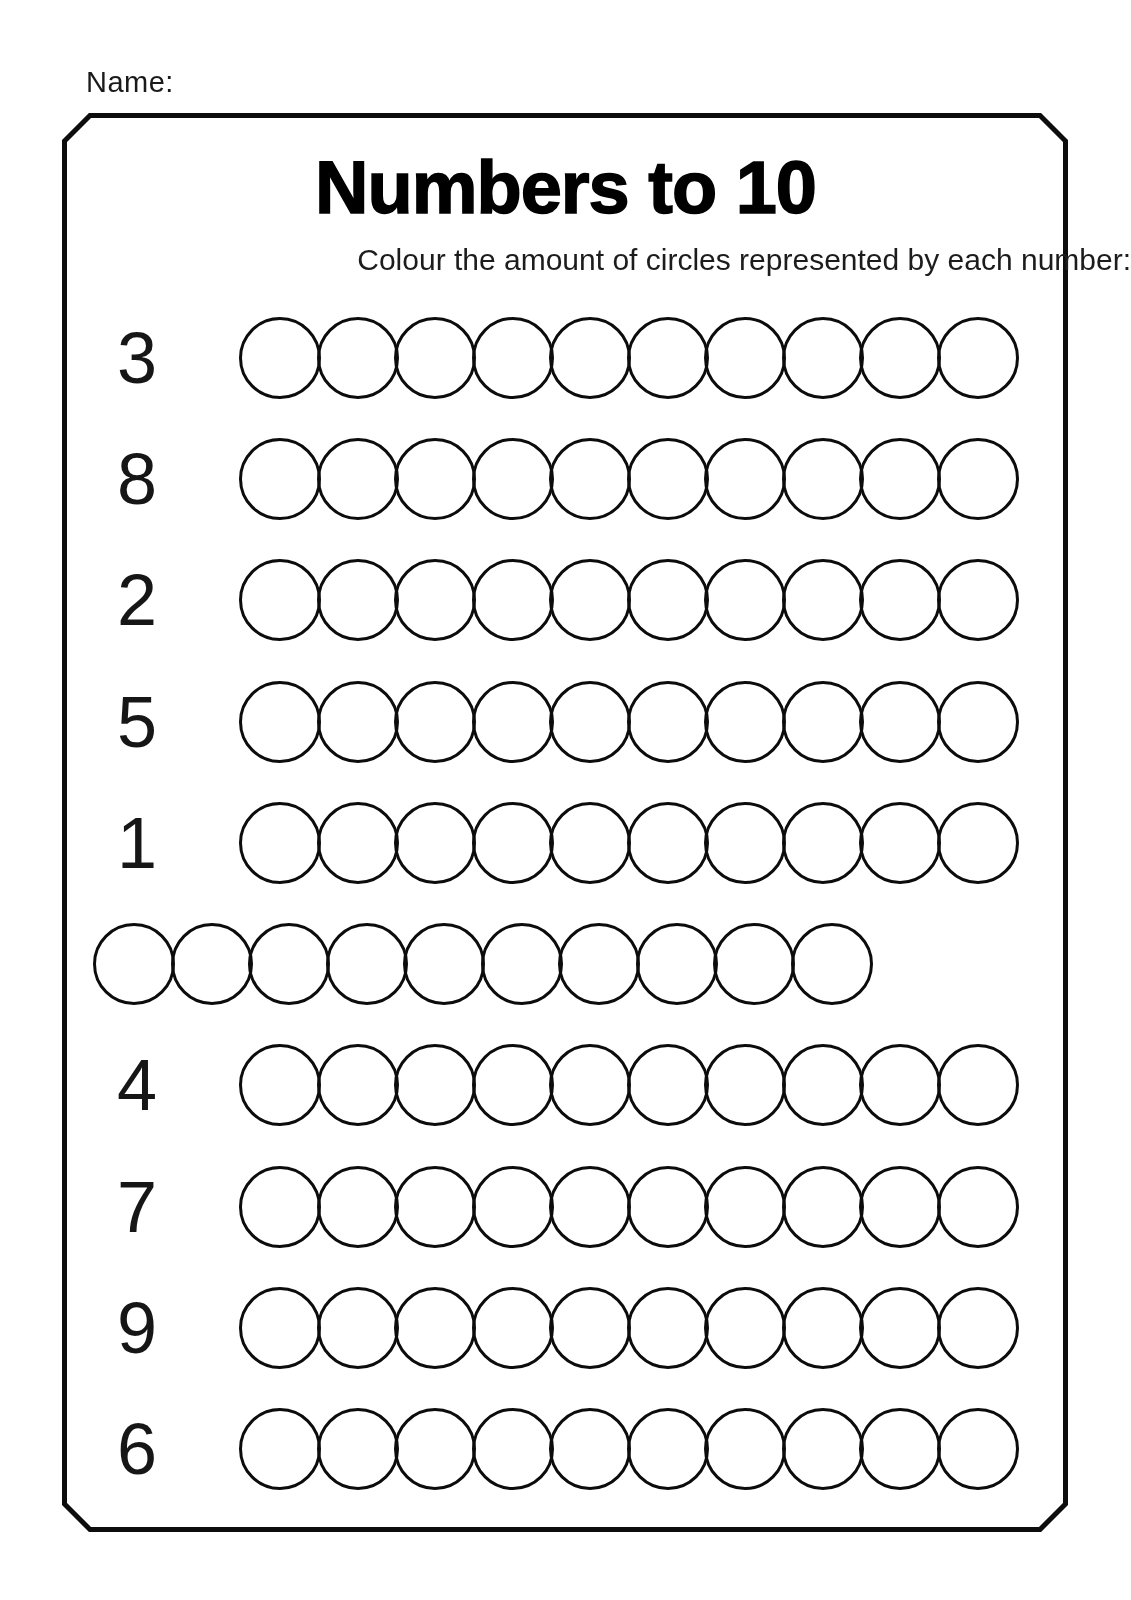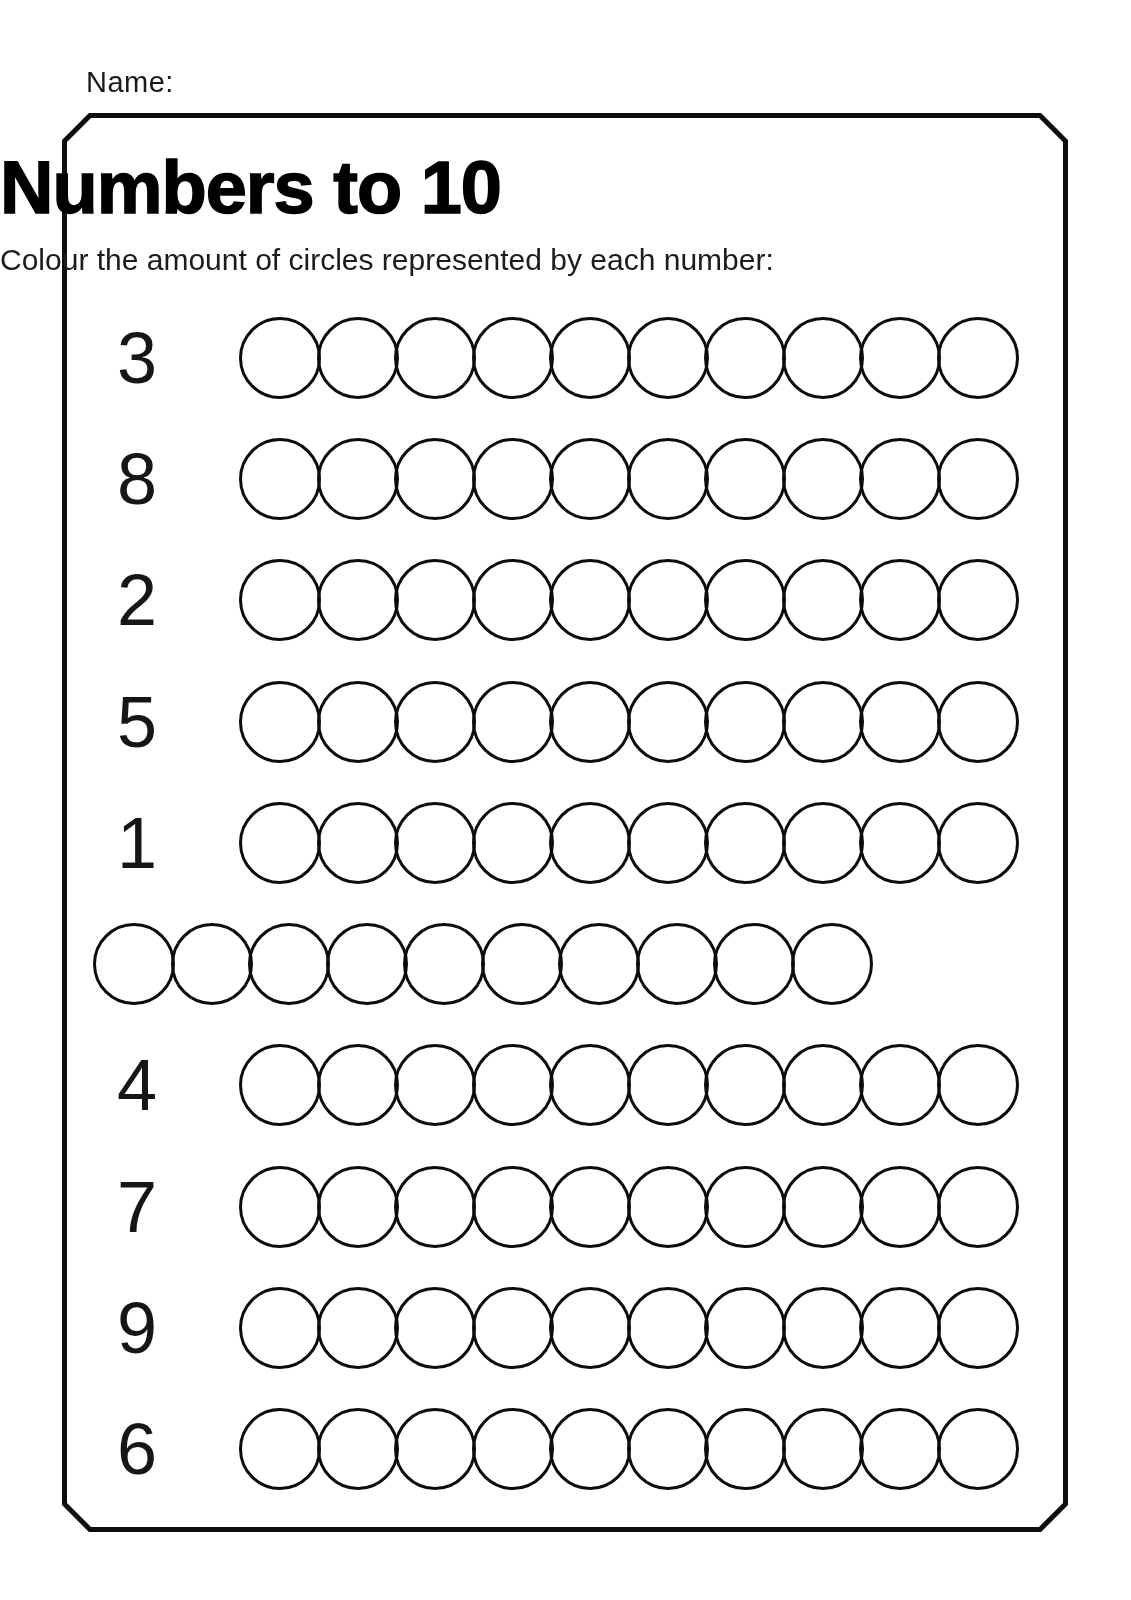--- a/index.html
+++ b/index.html
@@ -31,34 +31,34 @@
     width: 1131px;
     height: 1600px;
     pointer-events: none;
   }
   .title {
     position: absolute;
     left: 0;
     top: 151px;
     width: 100%;
     margin: 0;
-    text-align: left;
+    text-align: center;
     font-size: 74px;
     line-height: 1;
     font-weight: bold;
     letter-spacing: -1px;
     color: #000000;
     -webkit-text-stroke: 1.5px #000000;
   }
   .subtitle {
     position: absolute;
     left: 0;
     top: 245px;
     width: 100%;
-    text-align: left;
+    text-align: right;
     font-size: 30px;
     line-height: 1;
     color: #1c1c1c;
   }
   .rows {
     position: absolute;
     left: 64px;
     top: 297px;
     width: 1002px;
   }

